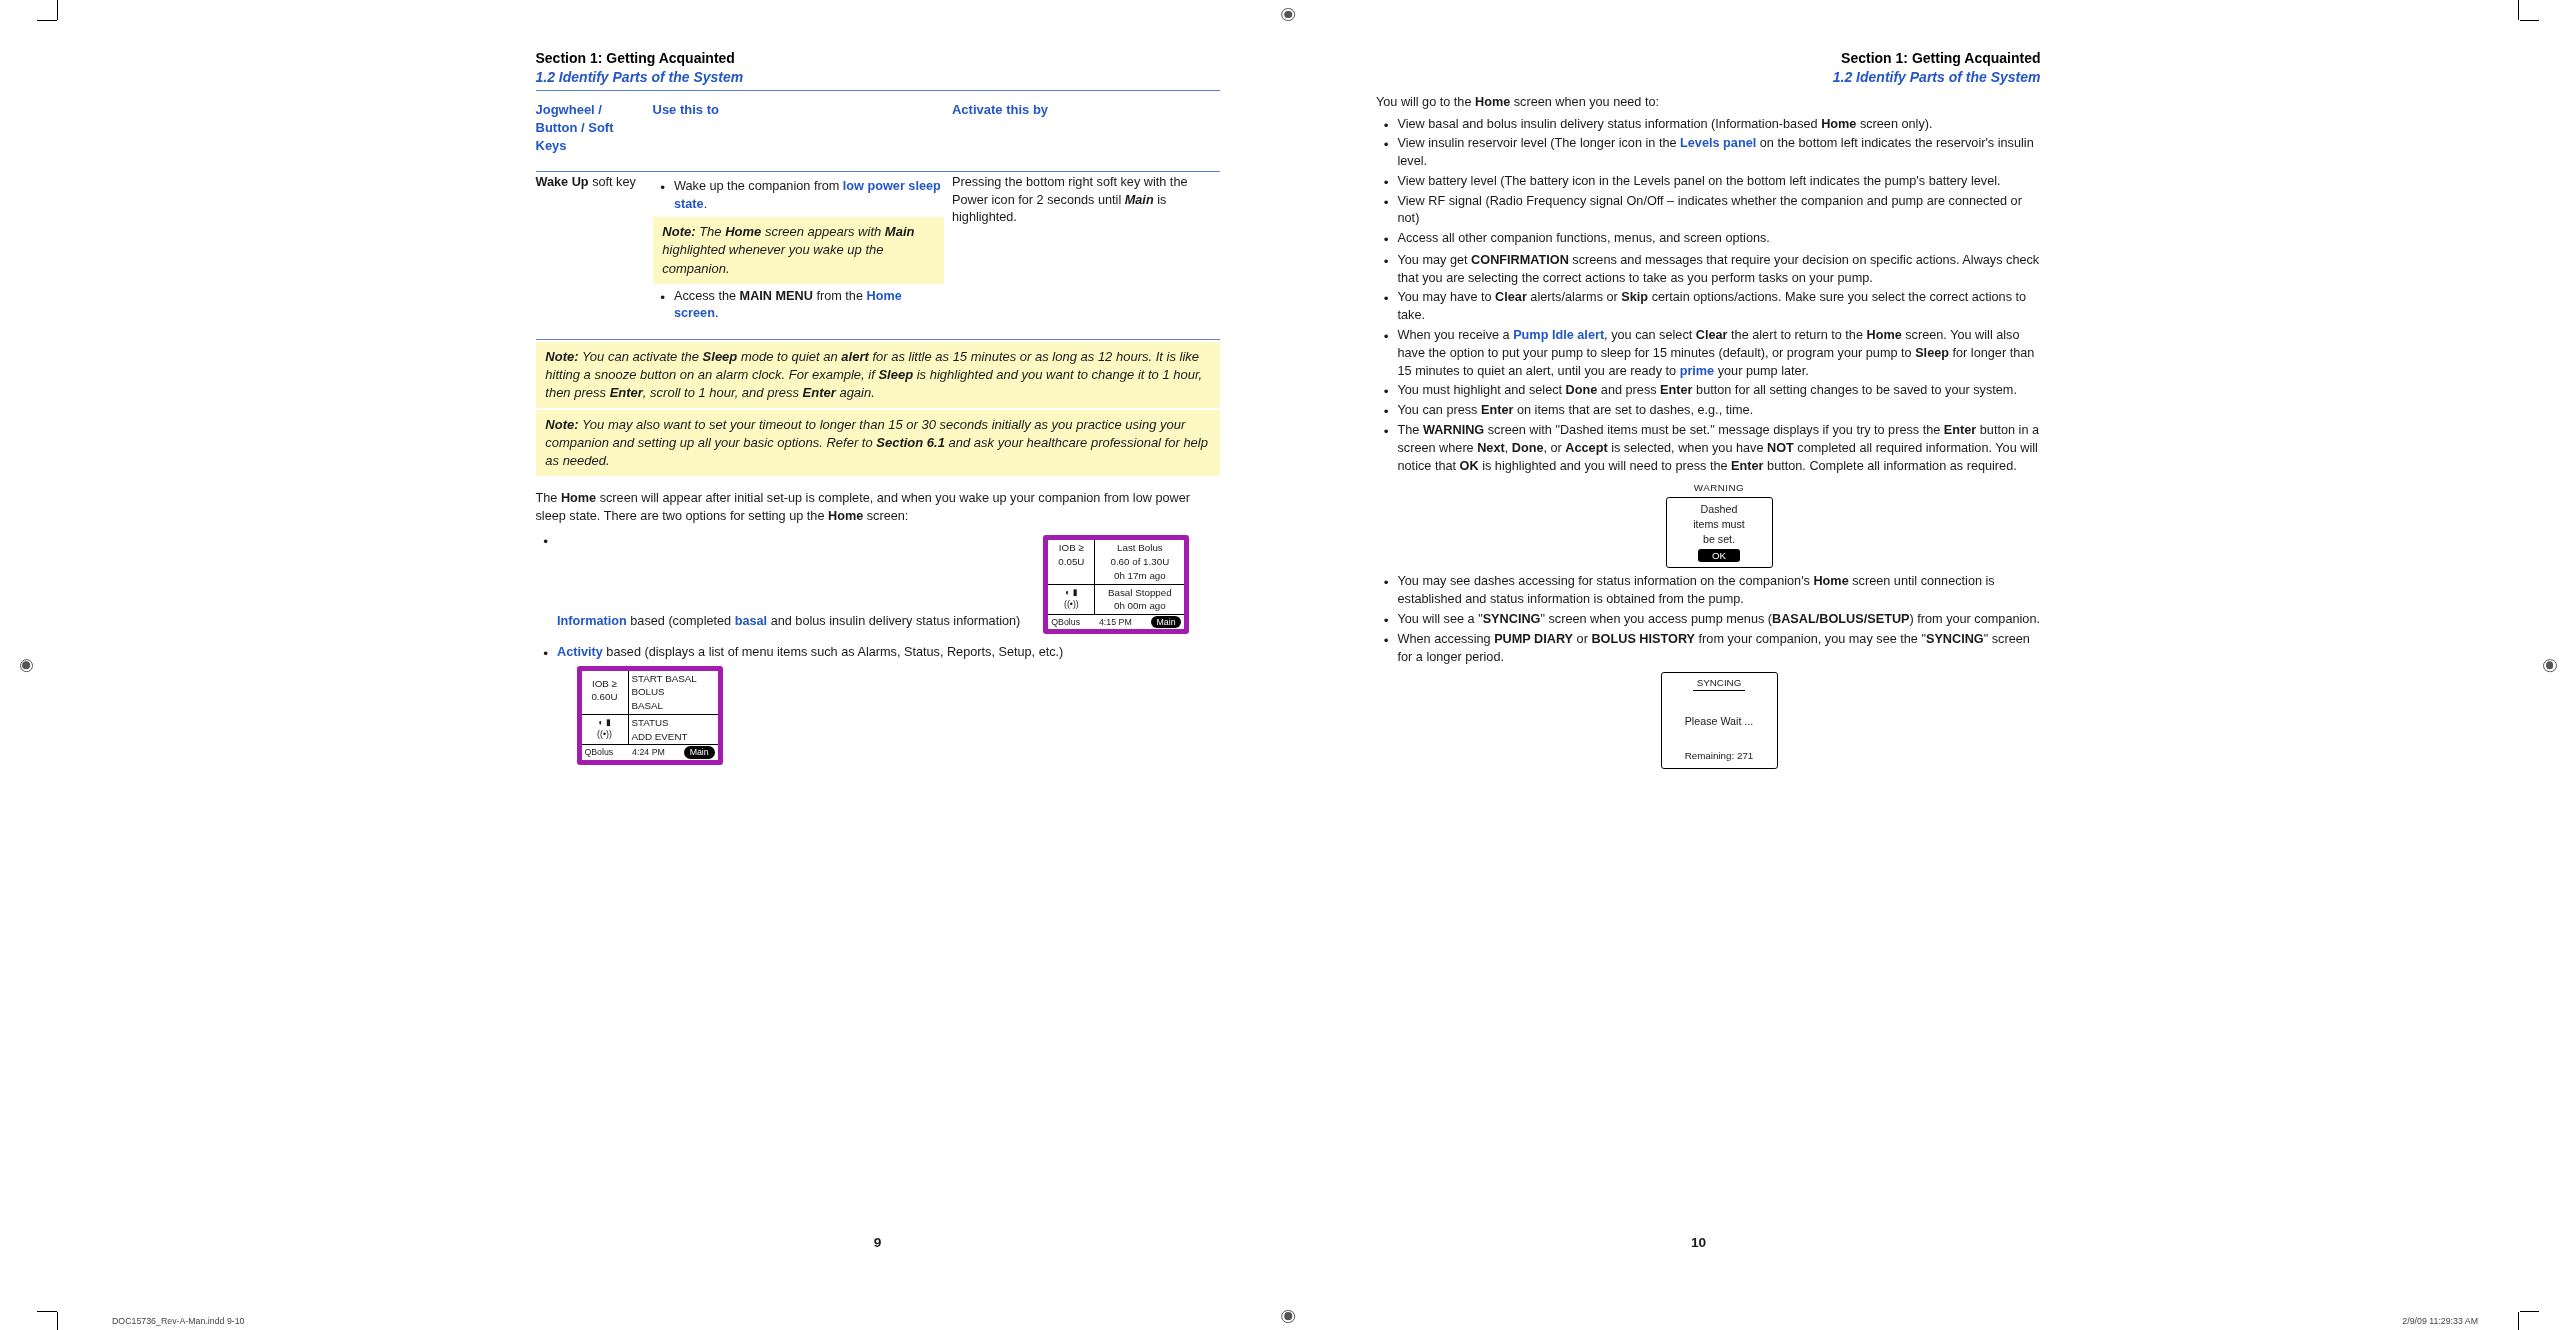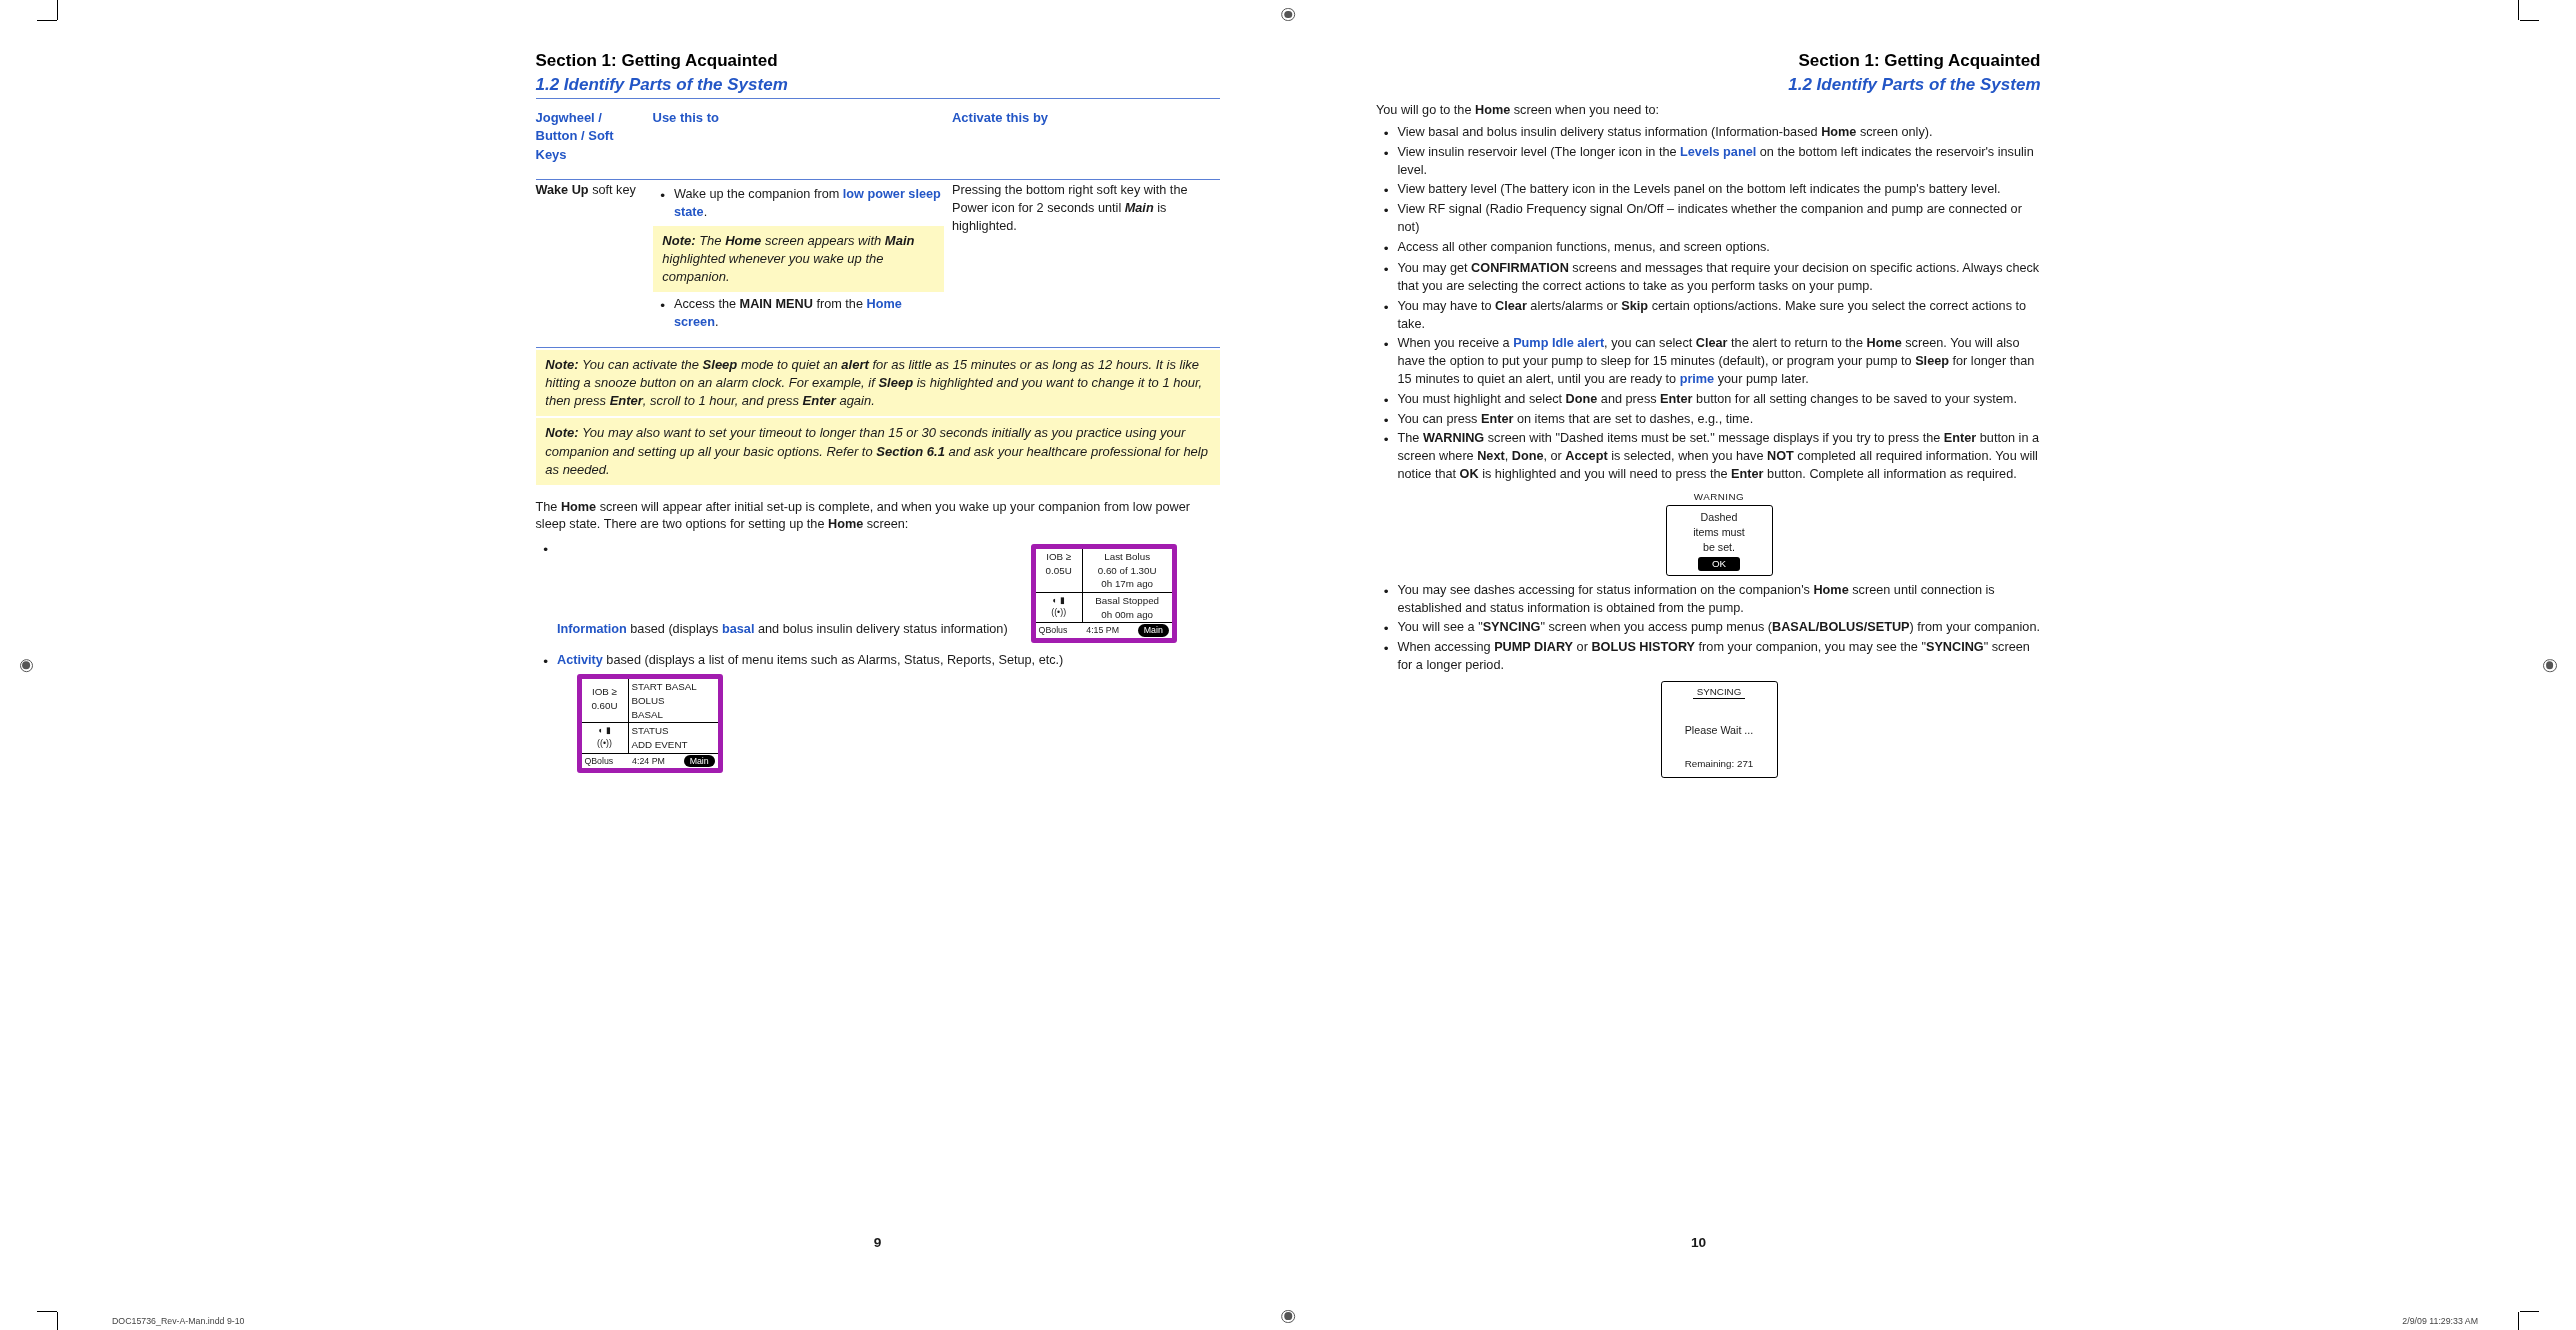--- a/index.html
+++ b/index.html
@@ -30,21 +30,21 @@
   .reg.top { top:7.8px; left:50%; transform:translateX(-50%);}
   .reg.bottom { bottom:7.8px; left:50%; transform:translateX(-50%);}
   .reg.left { top:50%; left:19.5px; transform:translateY(-50%);}
   .reg.right { top:50%; right:19.5px; transform:translateY(-50%);}
 
   .spread { display:flex; width:100%; height:100%; padding: 39px 98px 59px 98px; gap: 137px; }
   .page { flex:1; position:relative; padding-top:9.8px; max-width:684px; }
   .page.left { margin-left: auto; margin-right: 0; }
   .page.right { margin-right: auto; margin-left: 0; }
 
-  .running-head { font-size:17px; }
+  .running-head { font-size:14px; }
   .running-head.left .sec { font-weight:bold; }
   .running-head .sub { color:#2356c6; font-style:italic; font-weight:bold; }
   .running-head.right { text-align:right; }
   .sec { color:#000; }
 
   .hr-blue { border:none; border-top:1px solid #5a7fd6; margin:2px 0 5.9px; }
 
   table.func { width:100%; border-collapse:collapse; margin-top:3.9px; }
   table.func th { text-align:left; color:#2356c6; font-size:13px; font-weight:bold; padding:3.9px 5.9px 15.6px 0; vertical-align:top; }
   table.func th.col1 { width:117px; }
@@ -155,21 +155,21 @@
     <div class="note-box">
       <span class="label">Note:</span><span> You may also want to set your timeout to longer than 15 or 30 seconds initially as you practice using your companion and setting up all your basic options. Refer to </span><span class="bold">Section 6.1</span><span> and ask your healthcare professional for help as needed.</span>
     </div>
 
     <p class="body-para">
       <span>The </span><span class="bold">Home</span><span> screen will appear after initial set-up is complete, and when you wake up your companion from low power sleep state. There are two options for setting up the </span><span class="bold">Home</span><span> screen:</span>
     </p>
 
     <ul class="bul">
       <li>
-        <span class="link">Information</span><span> based (displays </span><span class="link">basal</span><span> and bolus insulin delivery status information)</span>
+        <span class="link">Information</span><span> based (completed </span><span class="link">basal</span><span> and bolus insulin delivery status information)</span>
         <div class="screenshot-box home-screen" style="margin-top:3.9px;">
           <div class="row">
             <div class="cell left-cell"><span>IOB ≥</span><br><span>0.05U</span></div>
             <div class="cell right-cell"><span>Last Bolus</span><br><span>0.60 of 1.30U</span><br><span>0h 17m ago</span></div>
           </div>
           <div class="row">
             <div class="cell left-cell icon-wrap">◐ ▮<br>((•))</div>
             <div class="cell right-cell"><span>Basal Stopped</span><br><span>0h 00m ago</span></div>
           </div>
           <div class="bottom-row">

